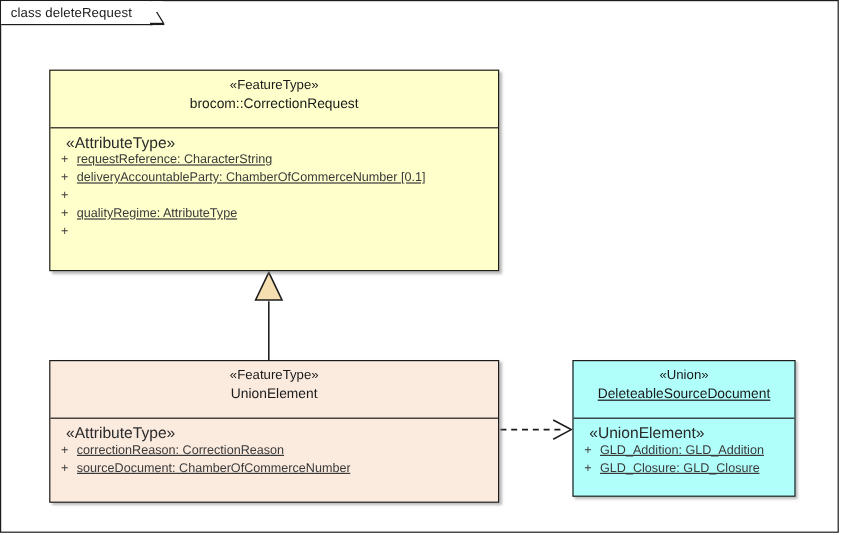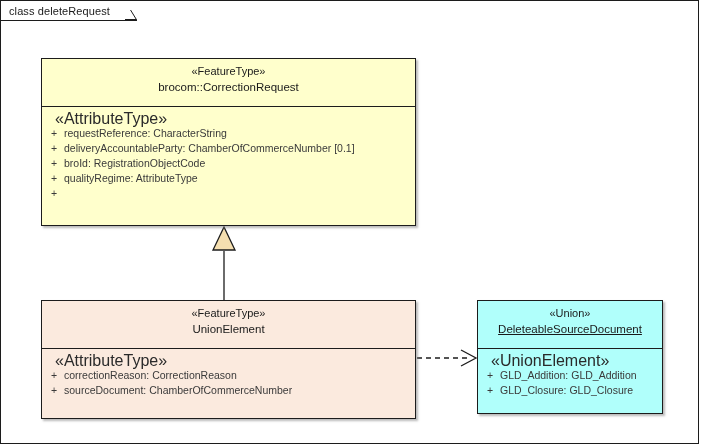--- a/index.html
+++ b/index.html
@@ -97,21 +97,21 @@
   }
   .uml-divider {
     height: 0;
     border-top: 1px solid #1c1c1c;
   }
   .uml-compartment {
     padding: 4px 2px 5px 2px;
     box-sizing: border-box;
   }
   .compartment-stereotype {
-    font-size: 16px;
+    font-size: 13px;
     color: #2a2a2a;
     padding-left: 11px;
     line-height: 15px;
     white-space: nowrap;
   }
   .attr-row {
     display: flex;
     align-items: baseline;
     line-height: 15px;
     white-space: nowrap;
@@ -121,20 +121,21 @@
     flex: 0 0 20px;
     text-align: center;
     font-size: 10.5px;
     color: #3a3a3a;
   }
   .attr-text {
     font-size: 10.5px;
     color: #3a3a3a;
     overflow: hidden;
     text-overflow: clip;
+    text-decoration: underline;
   }
 
   
   .fill-yellow { background: #ffffcc; }
   .fill-peach  { background: #fbeade; }
   .fill-cyan   { background: #b0fffb; }
 
   
   #connectors {
     position: absolute;
@@ -185,21 +186,20 @@
       <div class="attr-row">
         <span class="attr-vis">+</span>
         <span class="attr-text">requestReference: CharacterString</span>
       </div>
       <div class="attr-row">
         <span class="attr-vis">+</span>
         <span class="attr-text">deliveryAccountableParty: ChamberOfCommerceNumber [0.1]</span>
       </div>
       <div class="attr-row">
         <span class="attr-vis">+</span>
-        <span class="attr-text">broId: RegistrationObjectCode</span>
       </div>
       <div class="attr-row">
         <span class="attr-vis">+</span>
         <span class="attr-text">qualityRegime: AttributeType</span>
       </div>
       <div class="attr-row">
         <span class="attr-vis">+</span>
       </div>
     </div>
   </div>

